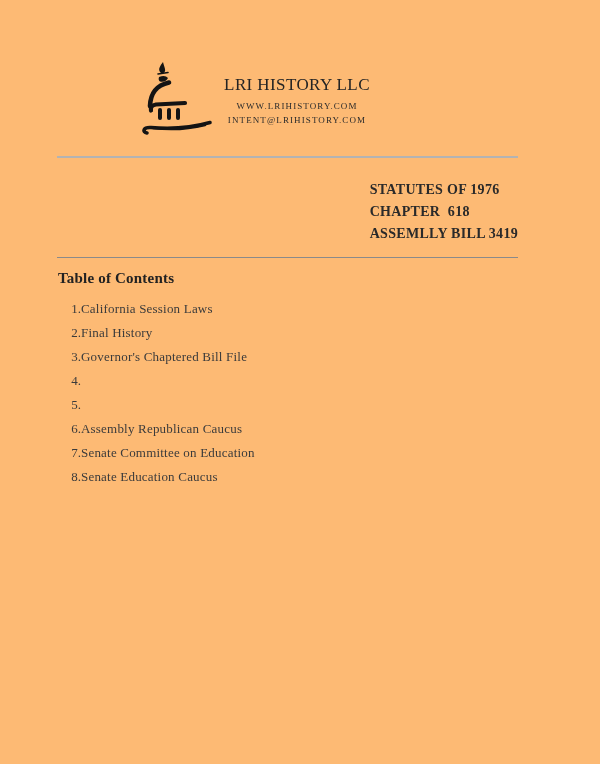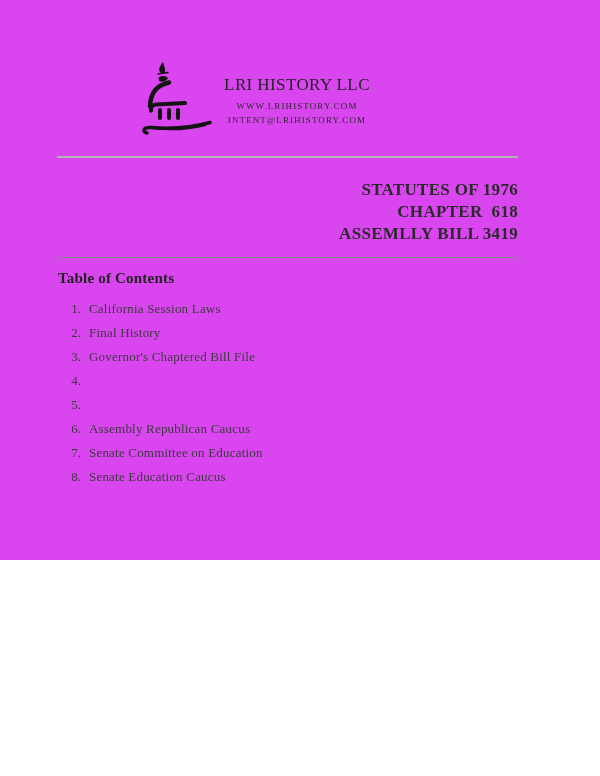--- a/index.html
+++ b/index.html
@@ -3,22 +3,22 @@
 <meta charset="utf-8">
 <style>
   html, body {
     margin: 0;
     padding: 0;
     background: #ffffff;
   }
   .page {
     position: relative;
     width: 600px;
-    height: 560px;
-    background: #d946ef;
+    height: 764px;
+    background: #fdba74;
     font-family: "Liberation Serif", "DejaVu Serif", serif;
     color: #2f2f2f;
     overflow: hidden;
   }
 
   
   .logo {
     position: absolute;
     left: 139px;
     top: 61px;
@@ -67,23 +67,23 @@
     width: 461px;
     height: 1px;
     background: #8a8a8a;
   }
 
   
   .reference {
     position: absolute;
     right: 82px;
     top: 179px;
-    text-align: right;
+    text-align: left;
     font-weight: bold;
-    font-size: 17px;
+    font-size: 14px;
     line-height: 22px;
     letter-spacing: 0.3px;
     color: #2a2a2a;
   }
   .reference .ref-line {
     white-space: pre; 
   }
 
   
   .toc-heading {
@@ -107,21 +107,20 @@
     height: 24px;
     font-size: 13px;
     color: #3b3b3b;
   }
   .toc-num {
     width: 12px;
     text-align: right;
     flex: 0 0 auto;
   }
   .toc-label {
-    margin-left: 8px;
     letter-spacing: 0.2px;
     white-space: nowrap;
     text-align: right;
   }
 </style>
 </head>
 <body>
 
 <div class="page">
 

